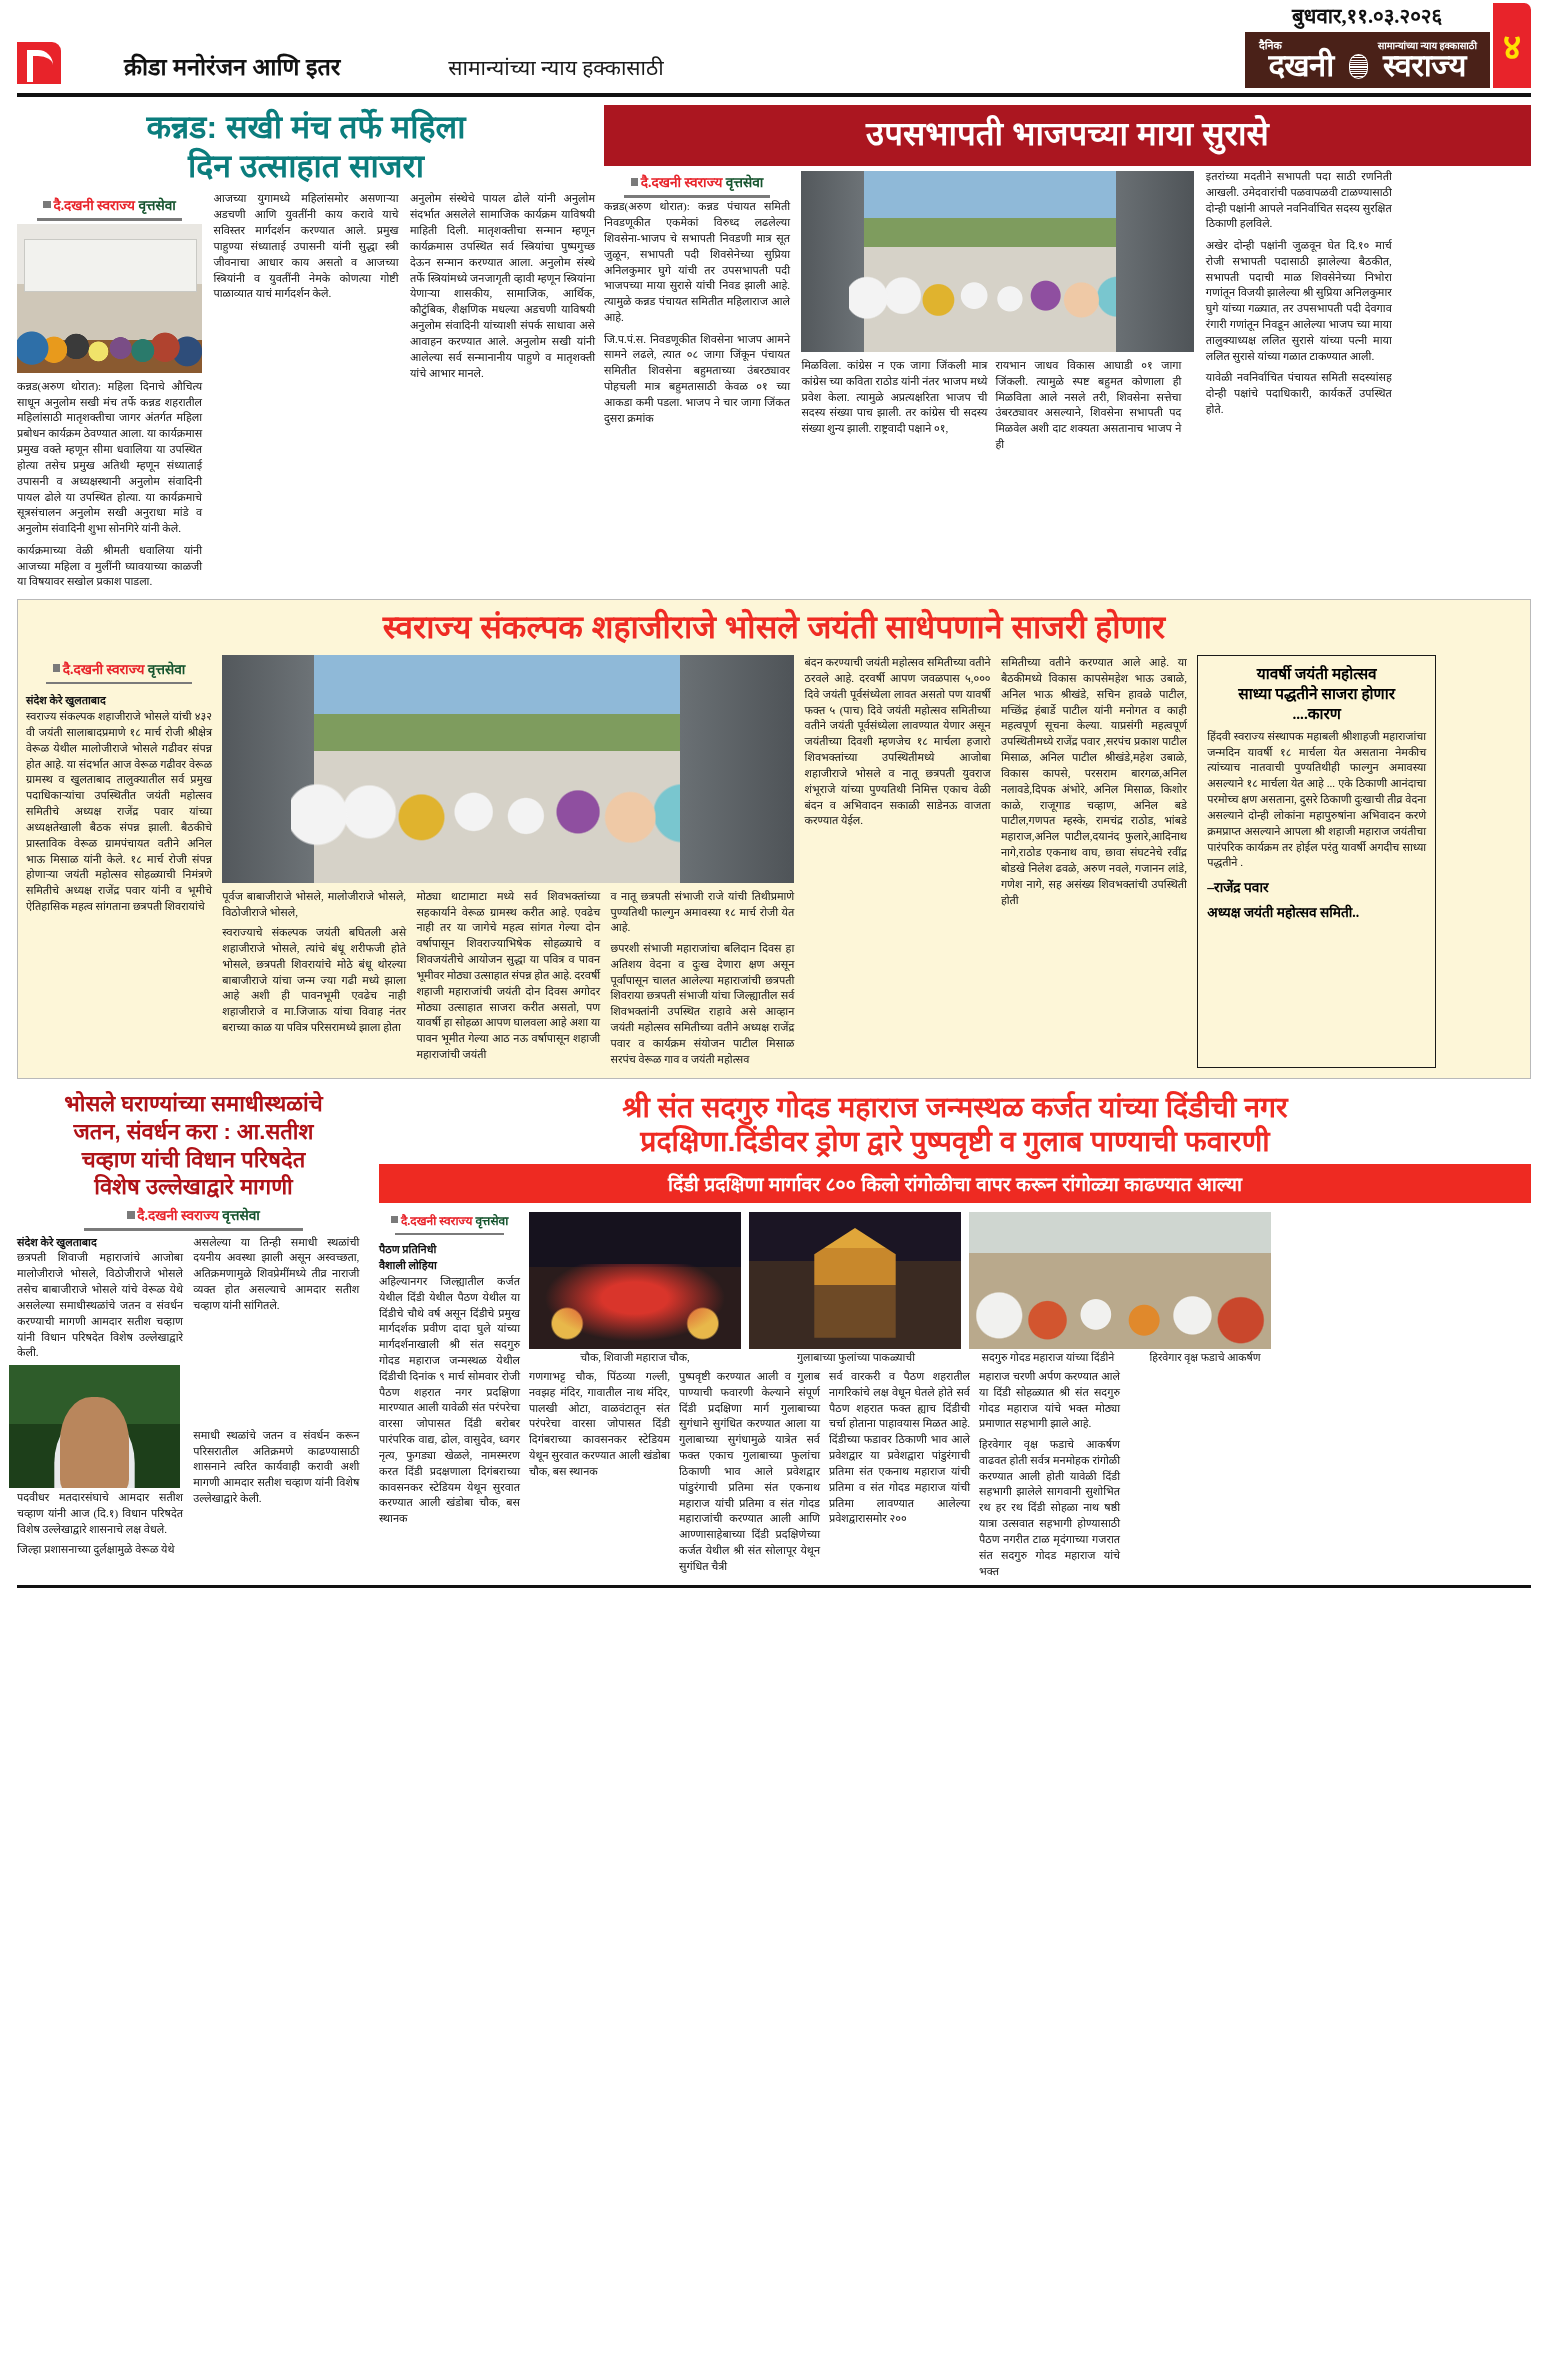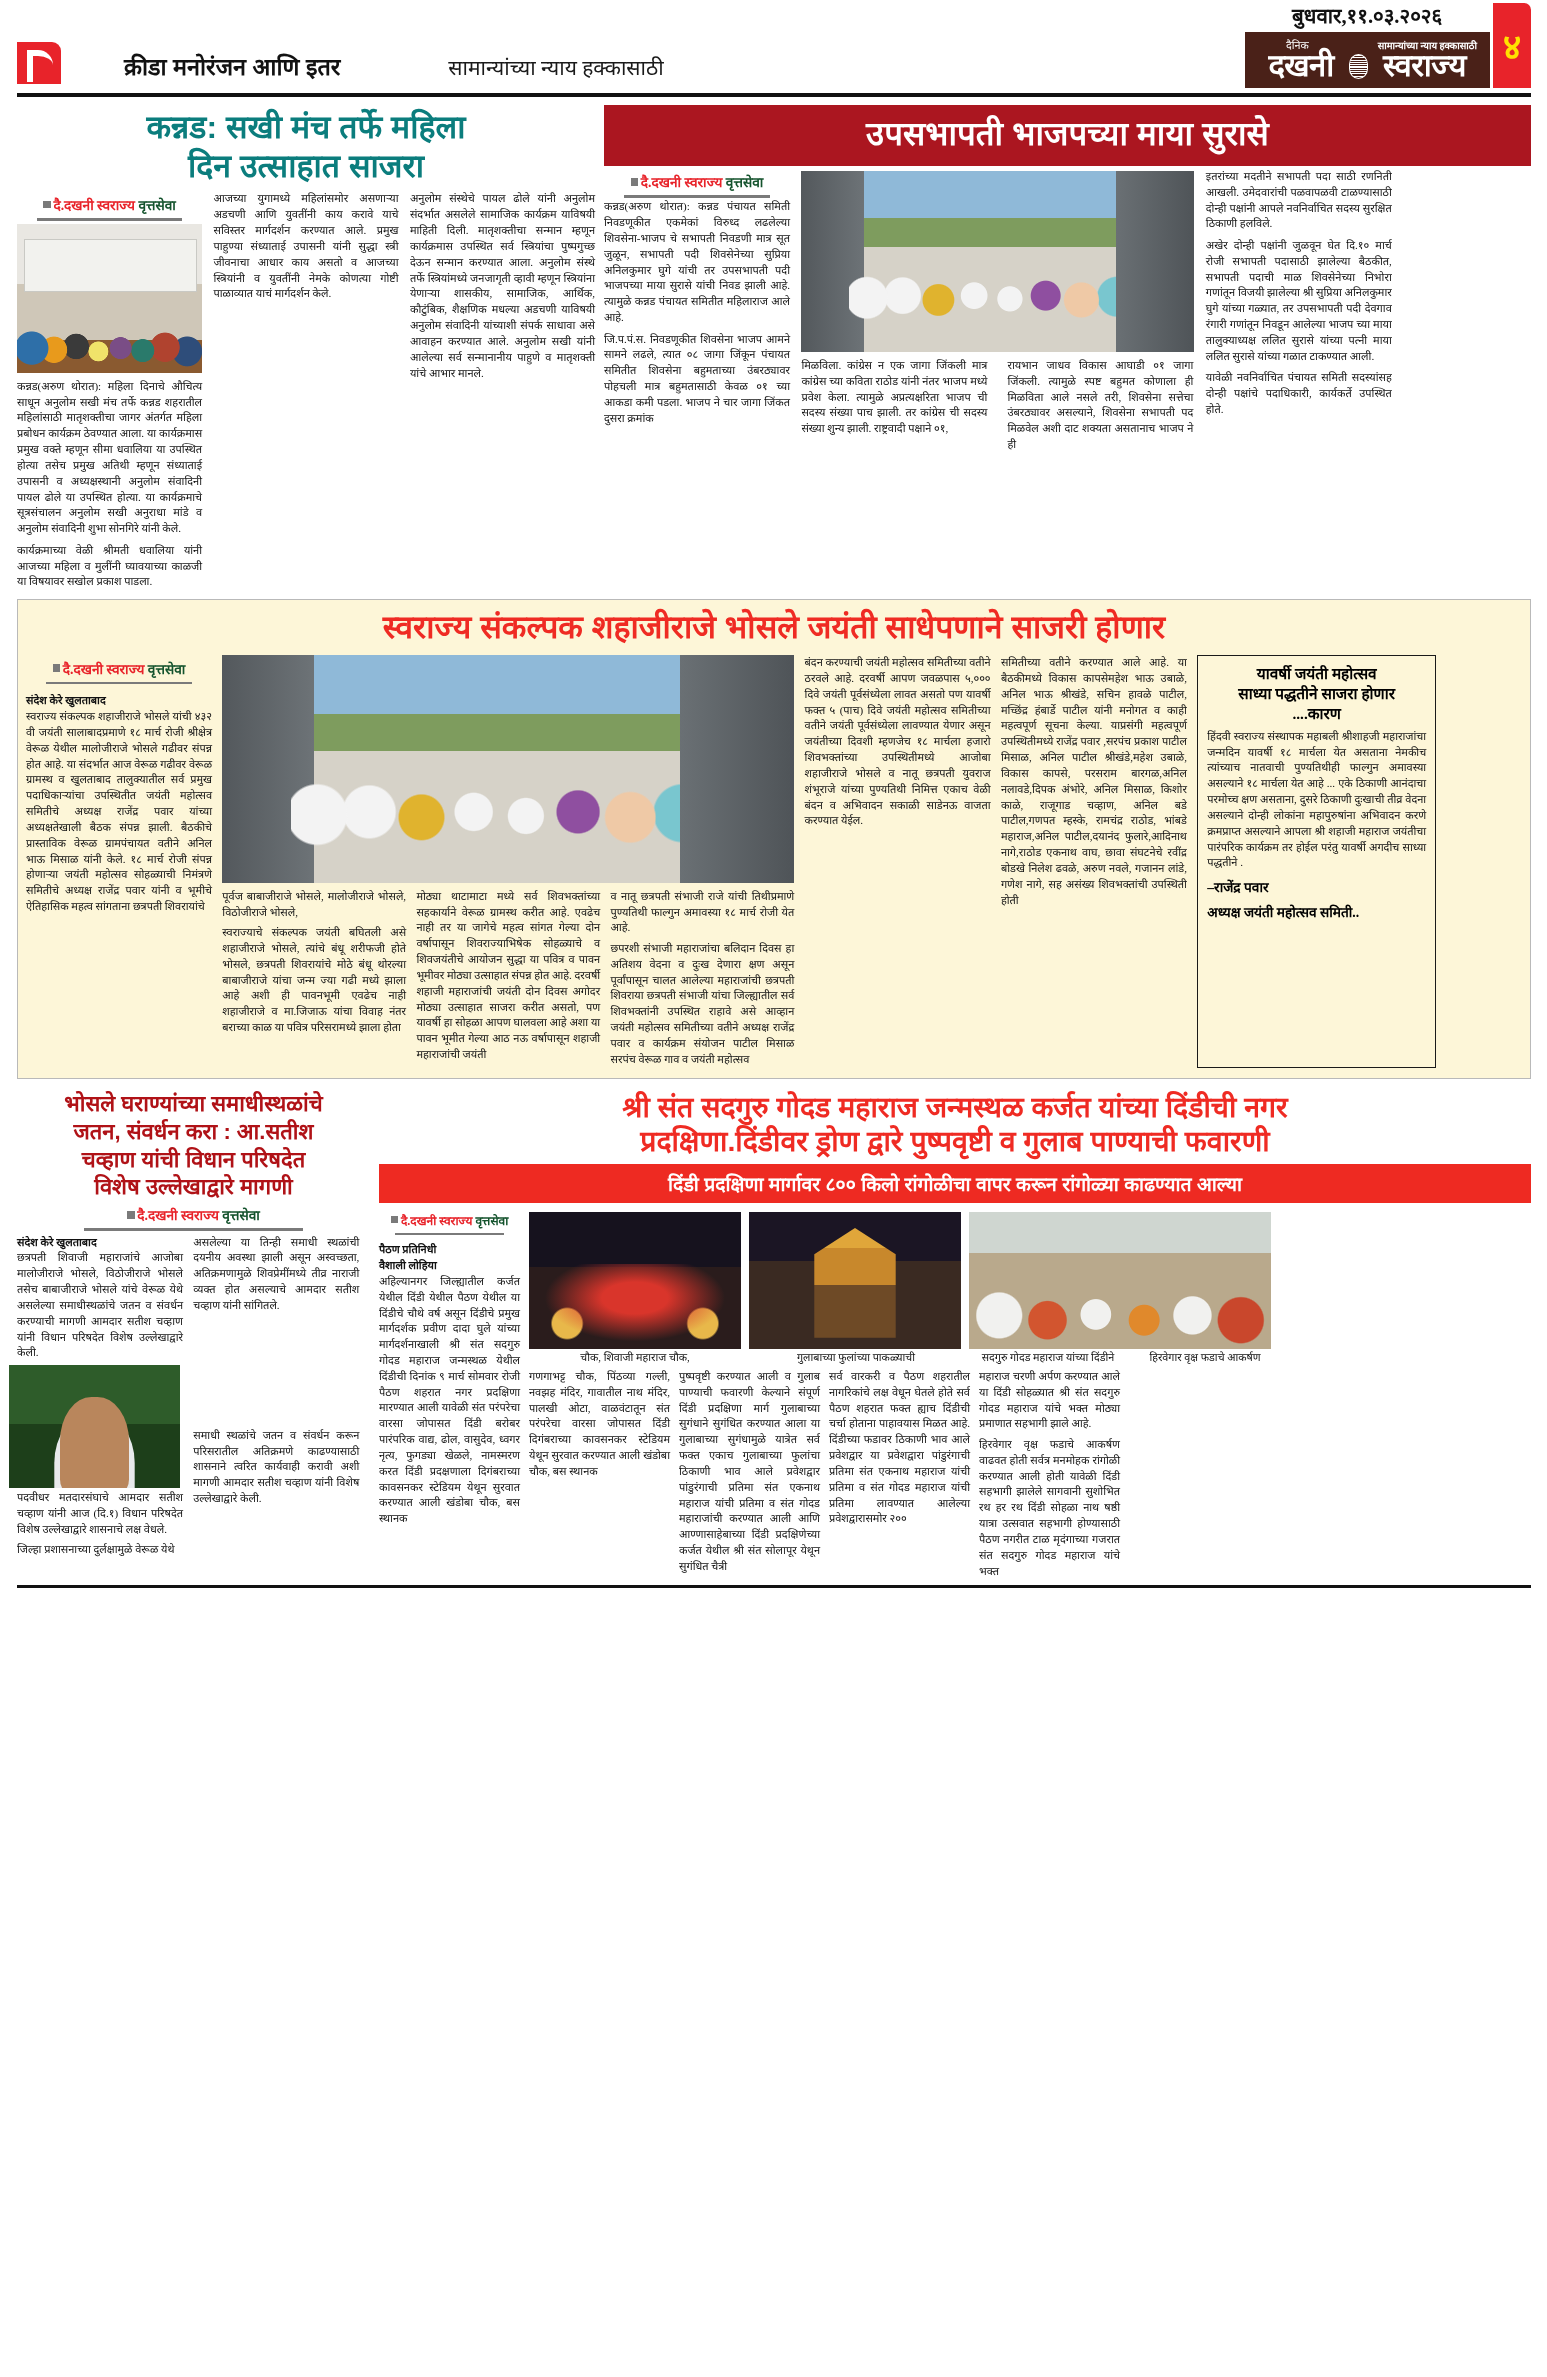--- a/index.html
+++ b/index.html
@@ -79,21 +79,21 @@
     display: flex;
     flex-direction: column;
     align-items: center;
     min-width: 245px;
   }
   .mh-brand-top {
     display:flex; width:100%; justify-content: space-between; align-items:flex-end;
   }
   .mh-dainik {
     color:#ffffff; font-size:10.8px; font-family:"Liberation Serif",serif;
-    font-weight:normal; margin-left: 31px;
+    font-weight:bold; margin-left: 4px;
   }
   .mh-sub {
     color:#ffffff; font-size:9.7px; font-family:"Liberation Serif",serif;
     font-weight:bold; margin-right: 2.3px;
   }
   .mh-brand-main {
     display:flex; align-items:center; gap:15px; margin-top: -1.1px;
   }
   .mh-brand-word {
     color:#ffffff; font-size:31px; font-weight:bold;
@@ -432,21 +432,21 @@
             <div class="byline-rule"></div>
           </div>
           <div class="bodytext">कन्नड(अरुण थोरात): कन्नड पंचायत समिती निवडणूकीत एकमेकां विरुध्द लढलेल्या शिवसेना-भाजप चे सभापती निवडणी मात्र सूत जुळून, सभापती पदी शिवसेनेच्या सुप्रिया अनिलकुमार घुगे यांची तर उपसभापती पदी भाजपच्या माया सुरासे यांची निवड झाली आहे. त्यामुळे कन्नड पंचायत समितीत महिलाराज आले आहे.</div>
           <div class="bodytext" style="margin-top:5.7px">जि.प.पं.स. निवडणूकीत शिवसेना भाजप आमने सामने लढले, त्यात ०८ जागा जिंकून पंचायत समितीत शिवसेना बहुमताच्या उंबरठ्यावर पोहचली मात्र बहुमतासाठी केवळ ०१ च्या आकडा कमी पडला. भाजप ने चार जागा जिंकत दुसरा क्रमांक</div>
         </div>
 
         <div style="width:393px">
           <div class="tr-photo photo ph-grp2">
               <div class="row"></div>
             </div>
-          <div style="display:flex;gap:20px">
+          <div style="display:flex;gap:8px">
             <div class="tr-col">
               <div class="bodytext">मिळविला. कांग्रेस न एक जागा जिंकली मात्र कांग्रेस च्या कविता राठोड यांनी नंतर भाजप मध्ये प्रवेश केला. त्यामुळे अप्रत्यक्षरिता भाजप ची सदस्य संख्या पाच झाली. तर कांग्रेस ची सदस्य संख्या शुन्य झाली. राष्ट्रवादी पक्षाने ०१,</div>
             </div>
             <div class="tr-col">
               <div class="bodytext">रायभान जाधव विकास आघाडी ०१ जागा जिंकली. त्यामुळे स्पष्ट बहुमत कोणाला ही मिळविता आले नसले तरी, शिवसेना सत्तेचा उंबरठ्यावर असल्याने, शिवसेना सभापती पद मिळवेल अशी दाट शक्यता असतानाच भाजप ने ही</div>
             </div>
           </div>
         </div>
 
         <div class="tr-col">

